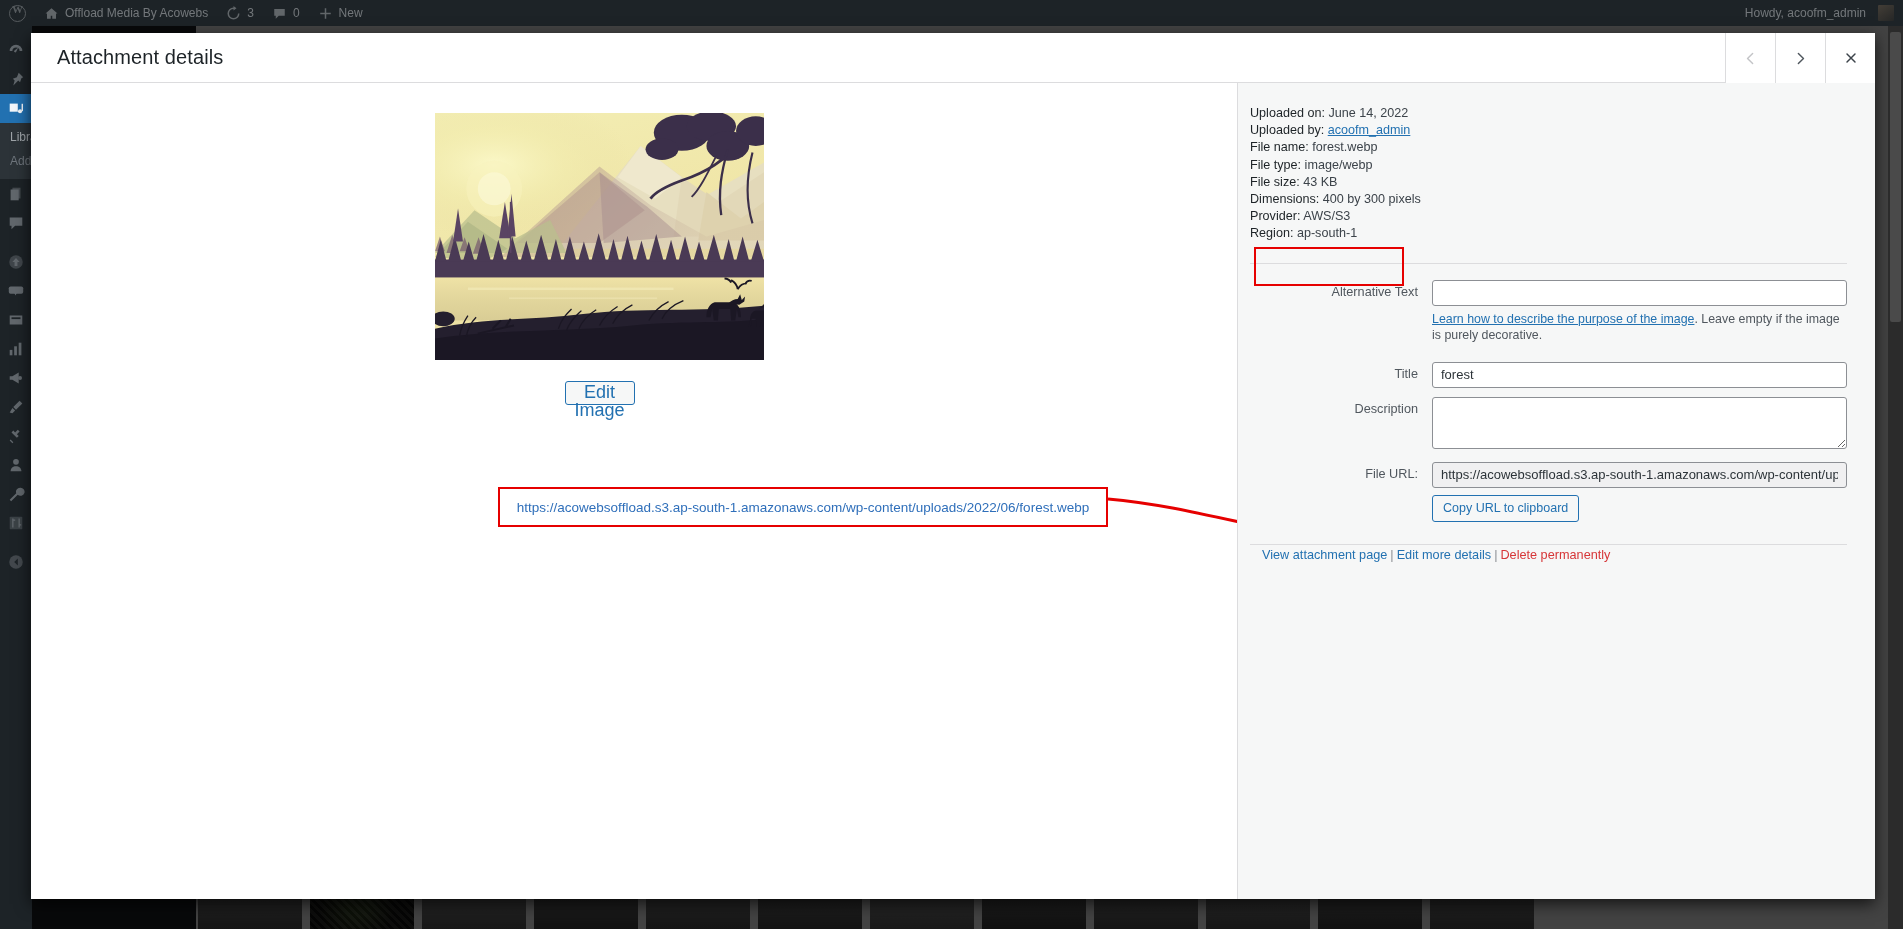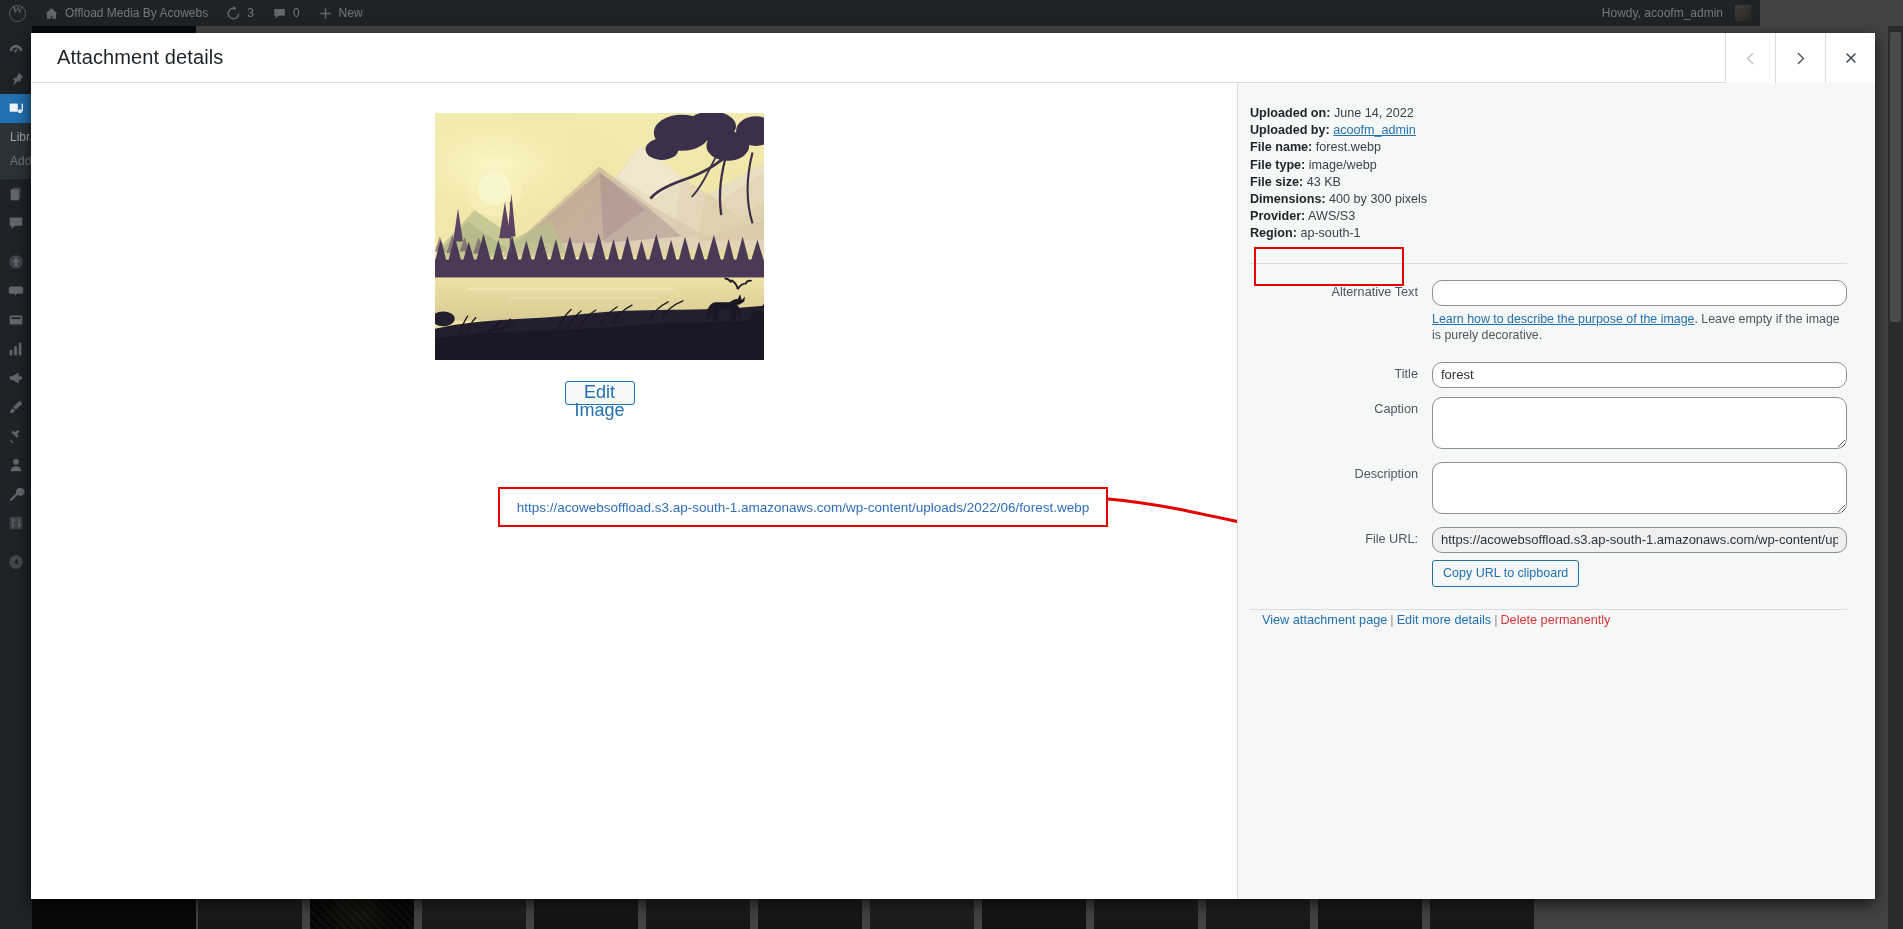--- a/index.html
+++ b/index.html
@@ -48,21 +48,21 @@
   .bd-thumb.t11 { background: linear-gradient(180deg,#888,#505050); }
   .bd-thumb.t12 { background: linear-gradient(180deg,#707070,#404040); }
 
   #backdrop-dim {
     position: absolute; inset: 0;
     background: rgba(0,0,0,0.72);
   }
 
   
   #adminbar {
-    position: absolute; left: 0; top: 0; width: 1760px; height: 26px;
+    position: absolute; left: 0; top: 0; width: 1903px; height: 26px;
     background: #1d2327;
     display: flex; align-items: center;
     color: #a7aaad; font-size: 12px;
     z-index: 40;
   }
   .ab-item {
     display: flex; align-items: center; gap: 6px;
     height: 26px; padding: 0 9px;
     color: #a7aaad; white-space: nowrap;
     opacity: .62;
@@ -192,21 +192,21 @@
     background: #f6f7f7;
     border-left: 1px solid #dcdcde;
     position: relative;
     padding: 22px 28px 0 12px;
     overflow: hidden;
   }
   .meta-line {
     font-size: 12.6px; color: #3c434a; line-height: 17.2px;
     white-space: nowrap;
   }
-  .meta-line b { font-weight: 700; color: #1d2327; }
+  .meta-line b { font-weight: 400; color: #1d2327; }
   .meta-line a { color: #2271b1; }
   #provider-region-box {
     position: absolute; left: 4px; top: 142px;
     width: 150px; height: 39px;
     border: 2px solid #e60000;
     pointer-events: none;
   }
   .meta-block { position: relative; }
 
   .settings {
@@ -219,21 +219,21 @@
     margin-bottom: 9px;
   }
   .setting .lbl {
     width: 182px; flex: 0 0 182px;
     text-align: right; padding-right: 14px; padding-top: 5px;
     font-size: 12.7px; color: #50575e;
   }
   .setting .ctl { flex: 1; }
   .inp {
     width: 100%; height: 26px;
-    border: 1px solid #8c8f94; border-radius: 10px;
+    border: 1px solid #8c8f94; border-radius: 3px;
     background: #fff; font-size: 13px; color: #2c3338;
     padding: 0 8px; font-family: "Liberation Sans", sans-serif;
     outline: none;
   }
   .inp.readonly { background: #f0f0f1; color: #2c3338; }
   textarea.inp {
     height: 52px; padding: 5px 8px; resize: vertical;
     line-height: 1.4;
   }
   .help {
@@ -668,26 +668,20 @@
           </div>
         </div>
 
         <div class="setting">
           <div class="lbl">Title</div>
           <div class="ctl">
             <input class="inp" type="text" value="forest" style="">
           </div>
         </div>
 
-        <div class="setting">
-          <div class="lbl">Caption</div>
-          <div class="ctl">
-            <textarea class="inp" style=""></textarea>
-          </div>
-        </div>
 
         <div class="setting">
           <div class="lbl">Description</div>
           <div class="ctl">
             <textarea class="inp" style=""></textarea>
           </div>
         </div>
 
         <div class="setting">
           <div class="lbl">File URL:</div>

